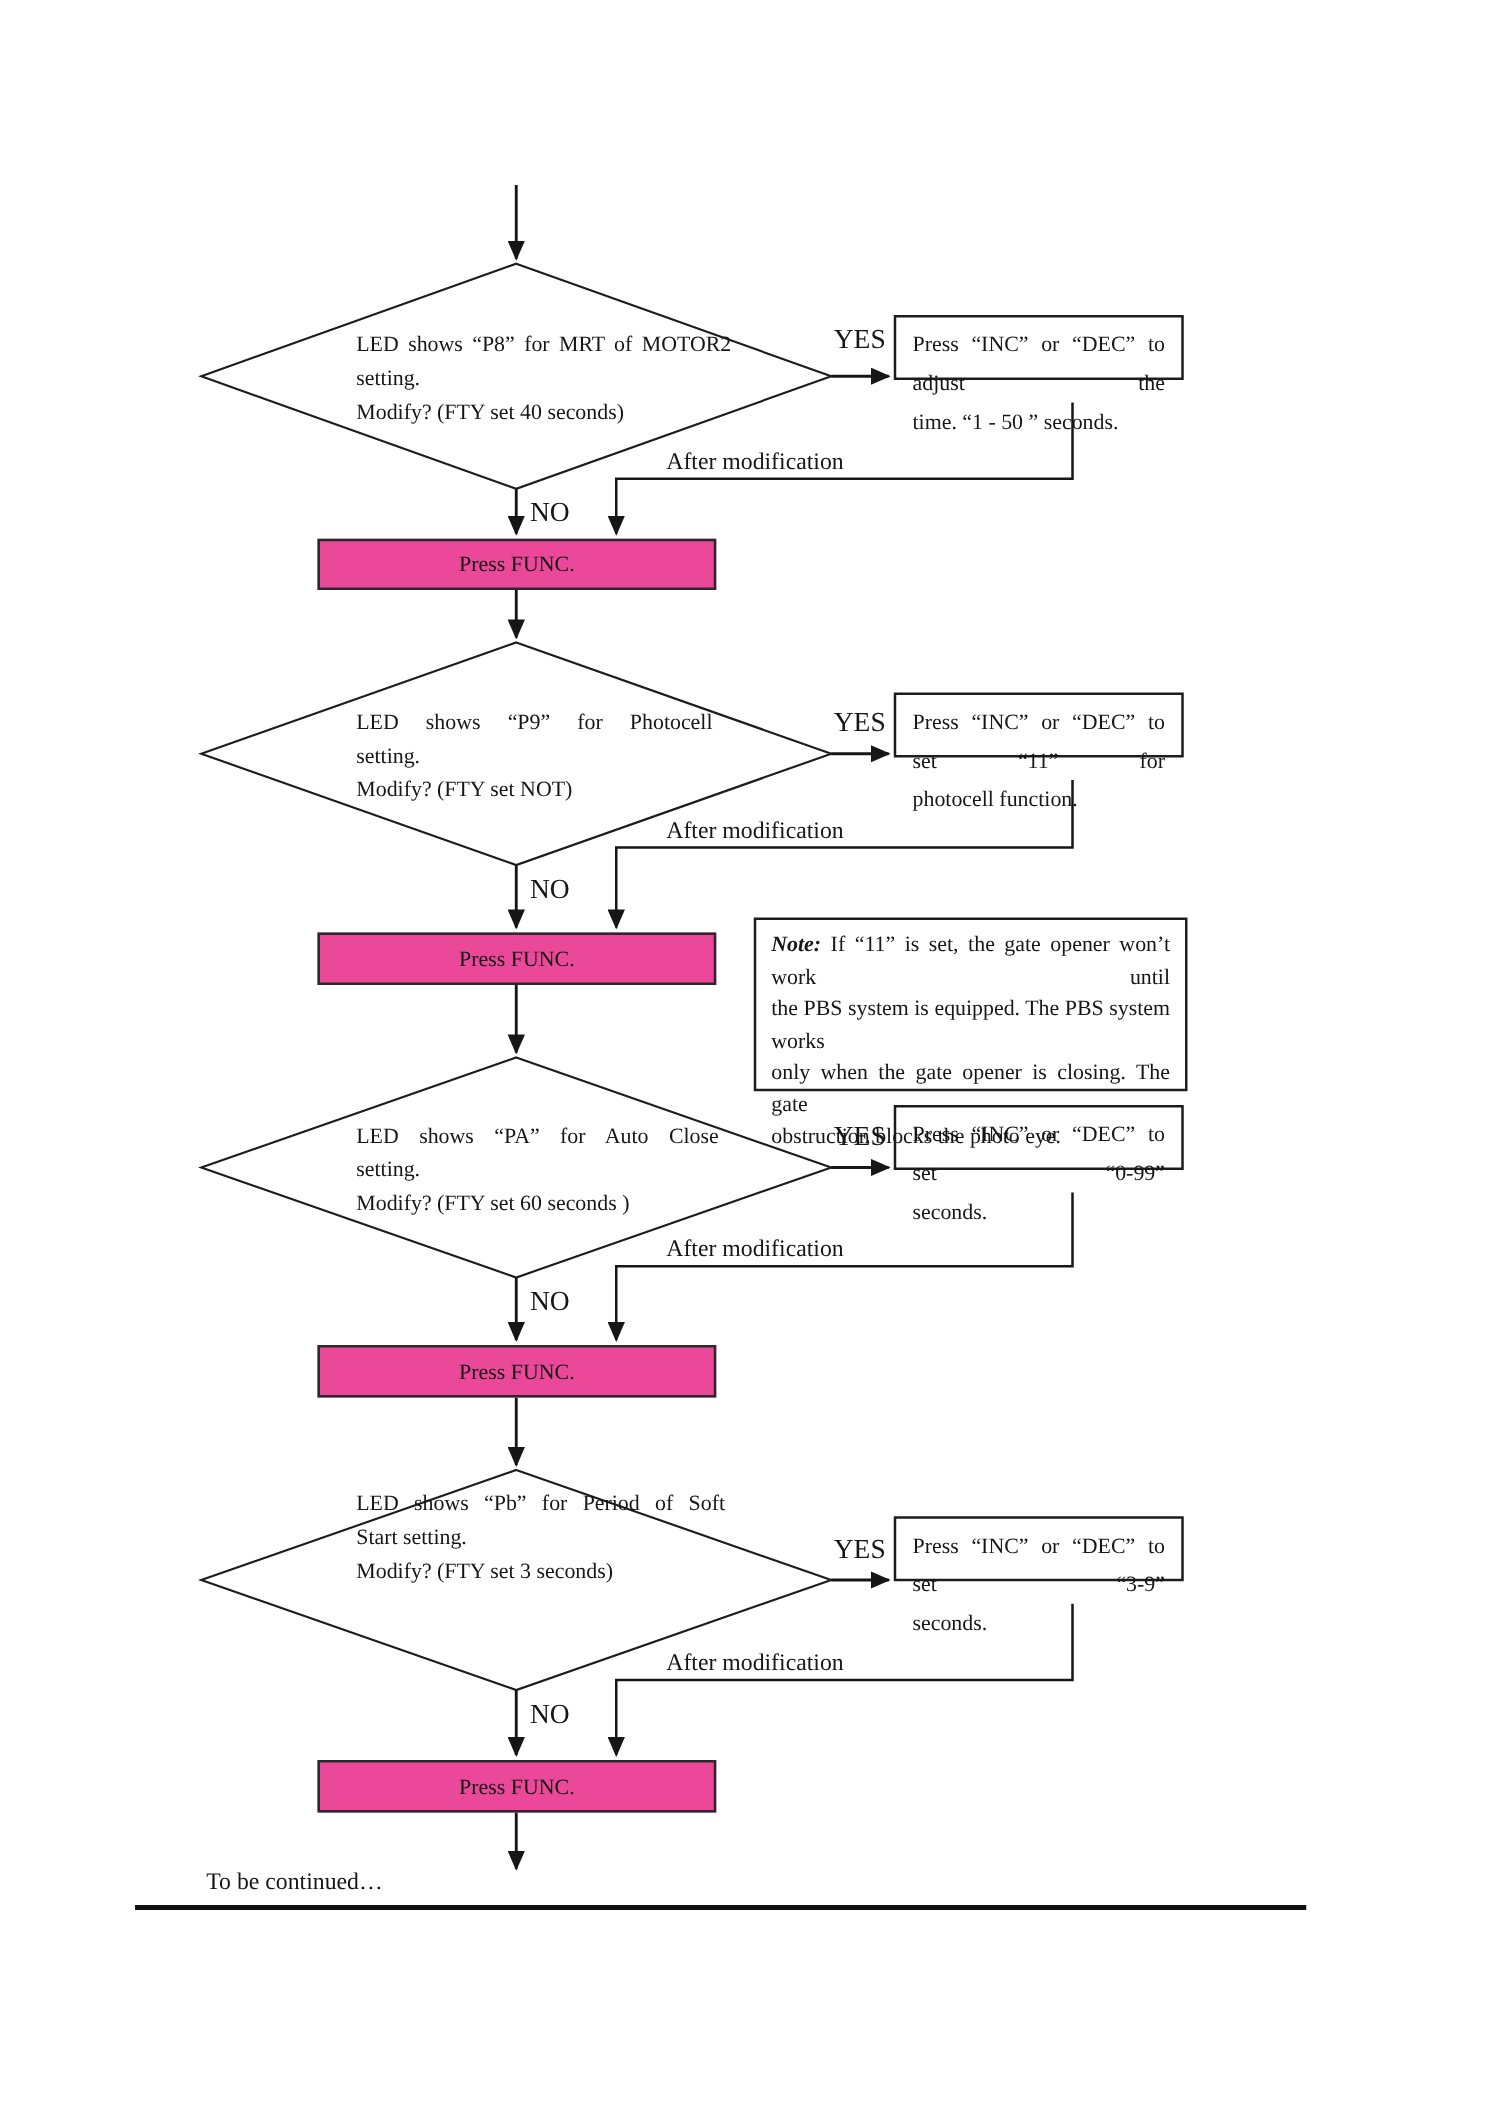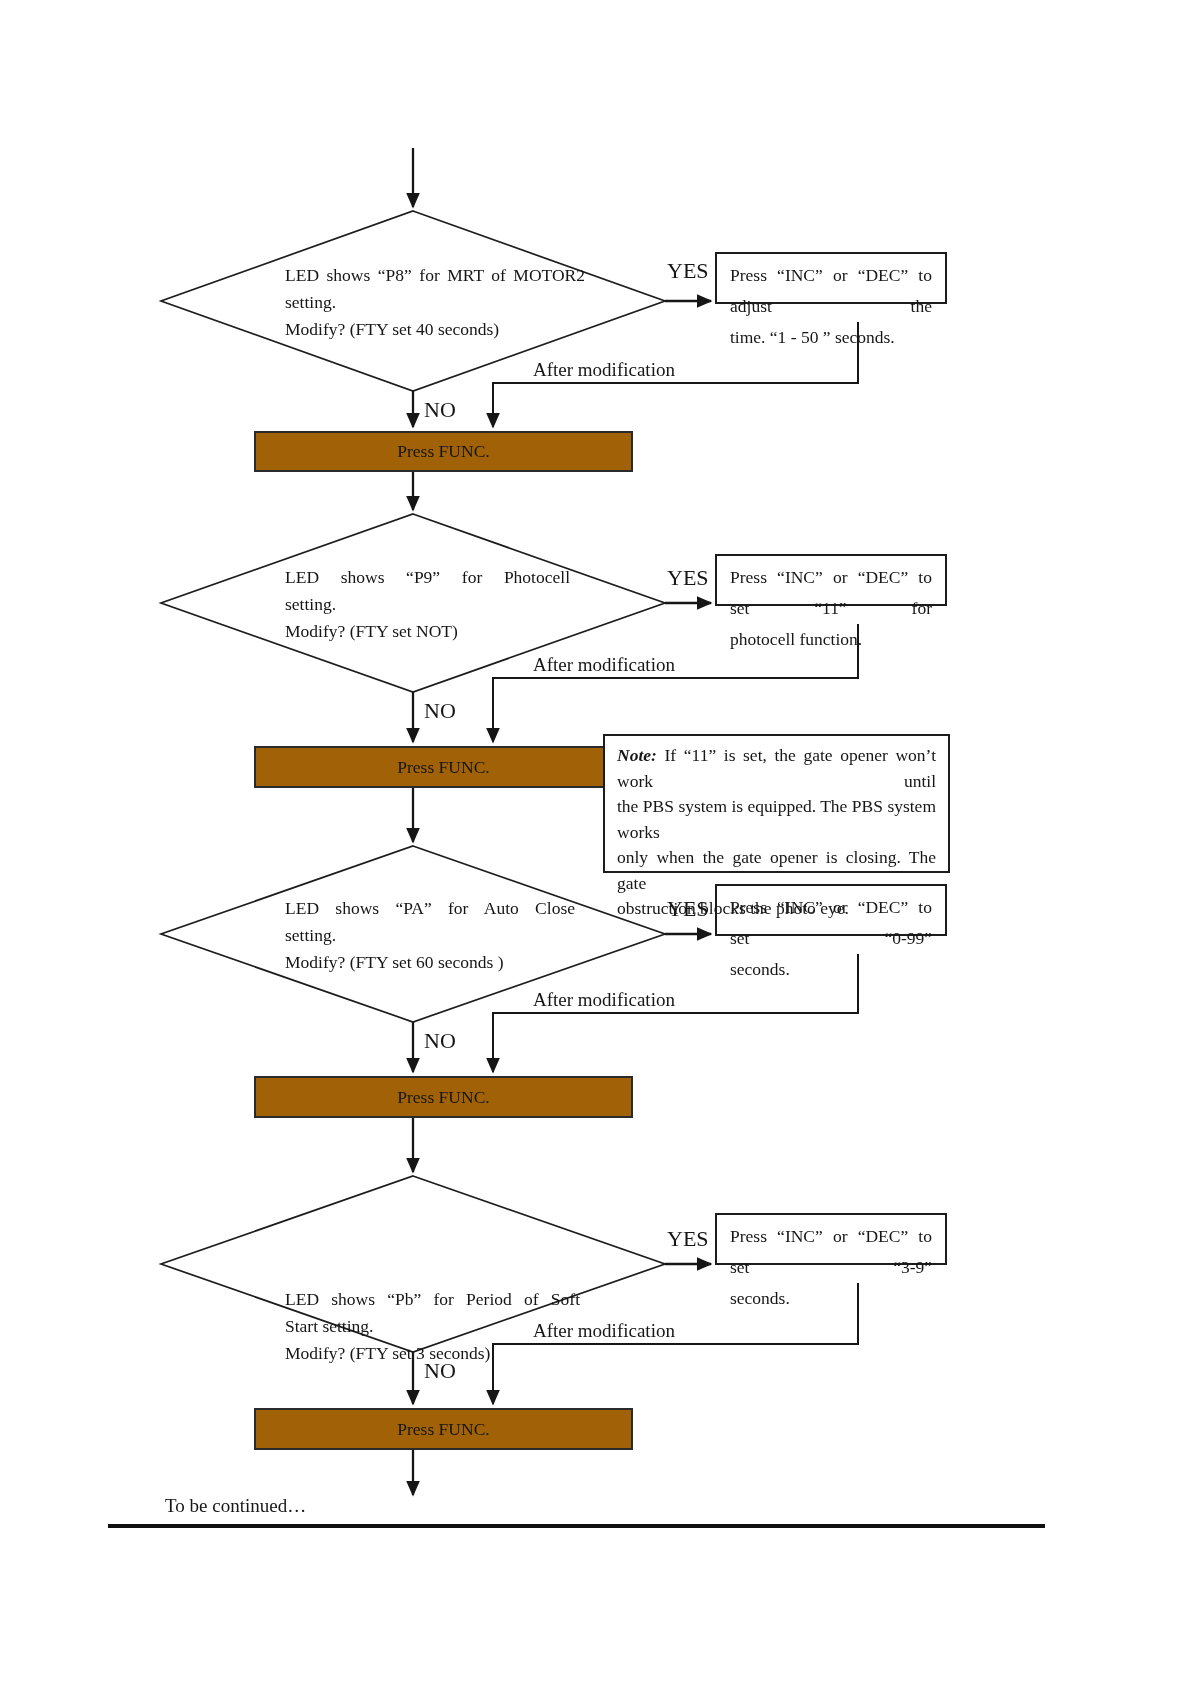--- a/index.html
+++ b/index.html
@@ -12,21 +12,21 @@
   .para{position:absolute;}
   .line{font-size:17.5px;line-height:27px;}
   .jline{text-align:justify;text-align-last:justify;}
   .diamond-text{width:300px;left:285px;}
   .abox{
     position:absolute;left:715px;width:232px;height:52px;background:#ffffff;
     border:2px solid #1c1c1c;box-sizing:border-box;padding:6px 13px 0 13px;
   }
   .abox .line{line-height:31px;}
   .fbox{
-    position:absolute;left:254px;width:379px;height:42px;background:#a16207;
+    position:absolute;left:254px;width:319px;height:42px;background:#ec4899;
     border:2px solid #2a2a2a;box-sizing:border-box;
     display:flex;align-items:center;justify-content:center;font-size:17.5px;
   }
   .yes{font-size:22px;}
   .no{font-size:22px;}
   .after{font-size:19px;width:190px;}
   .notebox{
     position:absolute;left:603px;top:698px;width:347px;height:139px;background:#ffffff;
     border:2px solid #1c1c1c;box-sizing:border-box;padding:7px 12px 0 12px;
   }
@@ -92,21 +92,21 @@
     <div class="line">setting.</div>
     <div class="line">Modify? (FTY set NOT)</div>
   </div>
 
   <div class="para diamond-text" style="top:859px;">
     <div class="line jline" style="width:290px;">LED shows “PA” for Auto Close</div>
     <div class="line">setting.</div>
     <div class="line">Modify? (FTY set 60 seconds )</div>
   </div>
 
-  <div class="para diamond-text" style="top:1250px;">
+  <div class="para diamond-text" style="top:1153px;">
     <div class="line jline" style="width:295px;">LED shows “Pb” for Period of Soft</div>
     <div class="line">Start setting.</div>
     <div class="line">Modify? (FTY set 3 seconds)</div>
   </div>
 
   <div class="txt yes" style="left:667px;top:222px;">YES</div>
   <div class="txt yes" style="left:667px;top:529px;">YES</div>
   <div class="txt yes" style="left:667px;top:860px;">YES</div>
   <div class="txt yes" style="left:667px;top:1190px;">YES</div>
 

